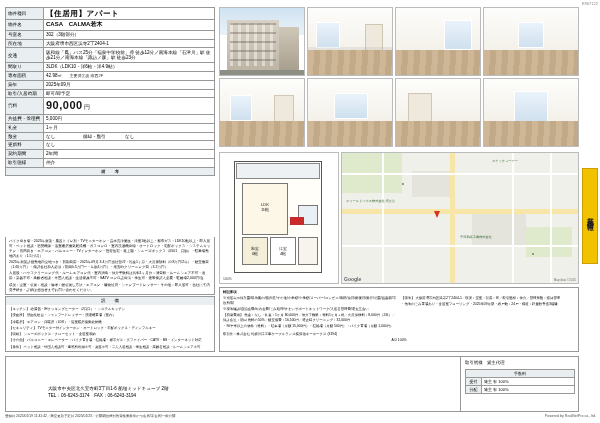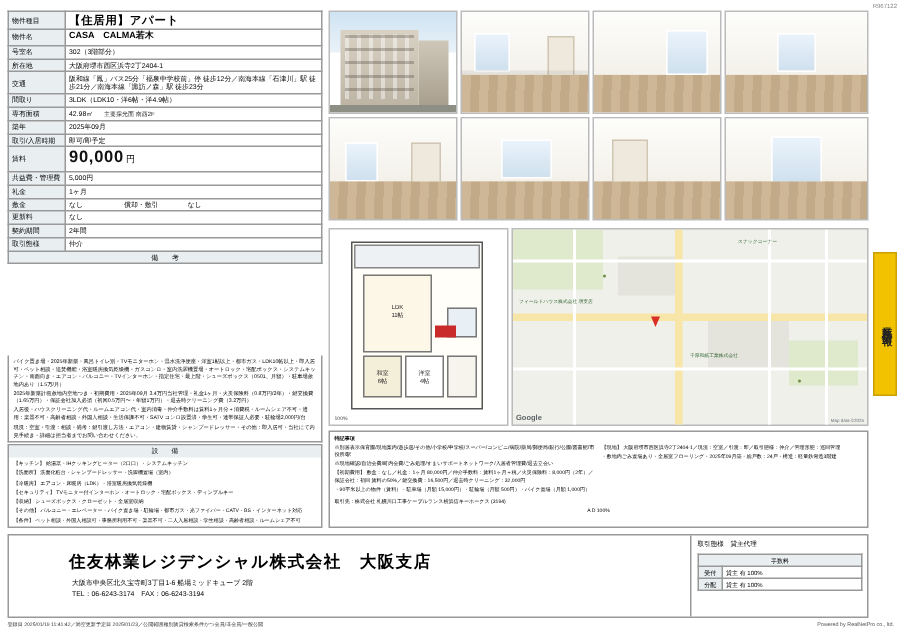--- a/index.html
+++ b/index.html
@@ -383,21 +383,20 @@
       <div class="col">
         <p>【現地】 大阪府堺市西区浜寺2丁2404-1／現況：空室／引渡：即／取引態様：仲介／管理形態：巡回管理</p>
         <p>・敷地内ごみ置場あり・全居室フローリング・2025年09月築・総戸数：24戸・構造：軽量鉄骨造3階建</p>
       </div>
     </div>
     <p style="margin-top:2px;">取引先：株式会社 札幌川口工事ケーブルランス横浜信キーホークス (3194)</p>
     <p style="text-align:center;">A D  100%</p>
   </div>
 
   <div class="footer">
-    <div class="fcompany">住友林業レジデンシャル株式会社　大阪支店</div>
     <div class="faddr">
       <div>大阪市中央区北久宝寺町3丁目1-6 船場ミッドキューブ 2階</div>
       <div>TEL：06-6243-3174　FAX：06-6243-3194</div>
     </div>
     <div class="fright">
       <div class="ttl">取引態様　貸主代理</div>
       <table class="ftbl">
         <tbody>
             <tr>
           <td class="k" colspan="2">手数料</td>

